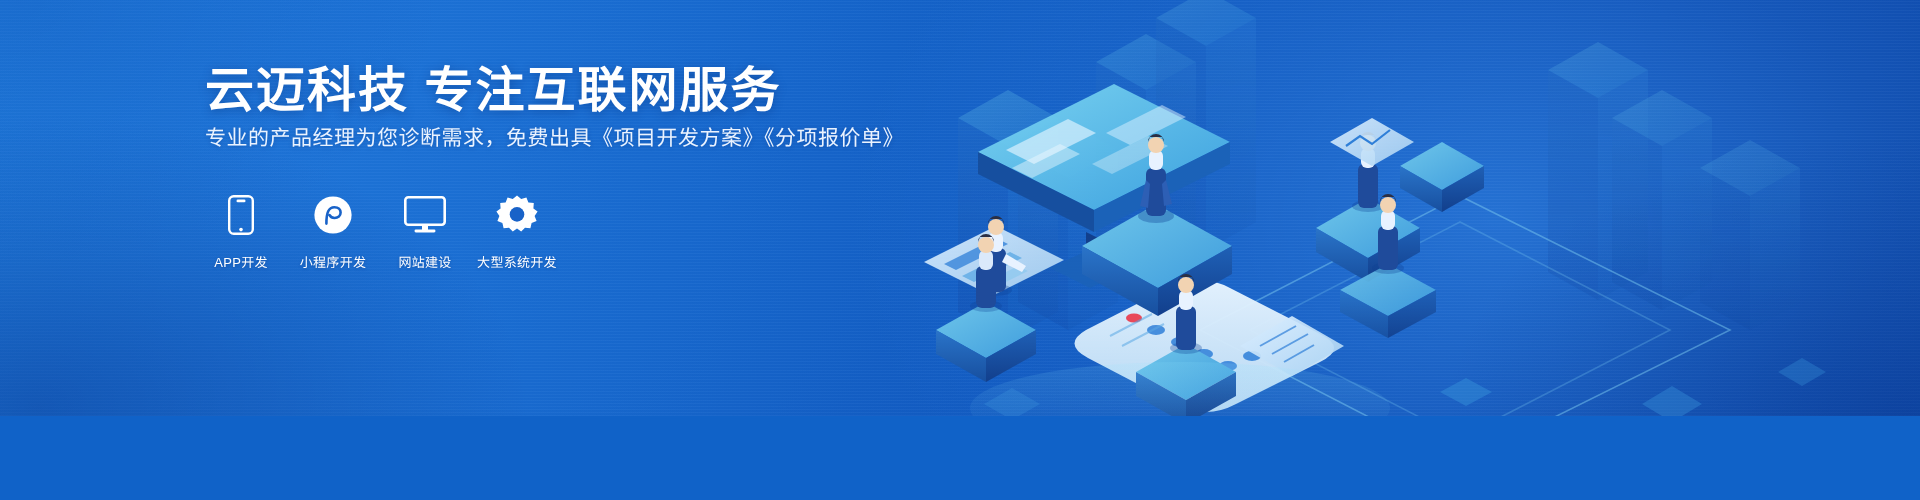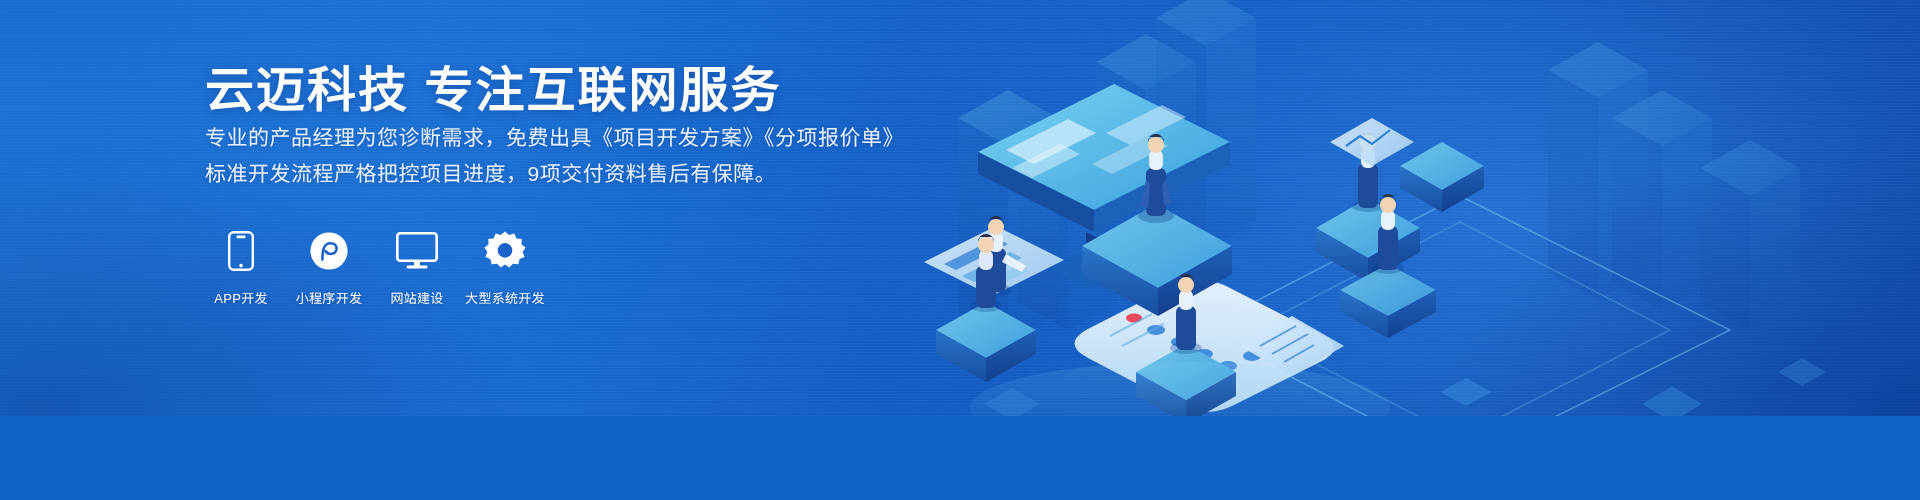--- a/index.html
+++ b/index.html
@@ -75,30 +75,30 @@
     white-space: nowrap;
     text-shadow: 0 1px 4px rgba(5,40,110,0.30);
   }
   #subcopy .sub-line { display: block; }
 
   
   #services {
     margin-top: 38px;
     display: flex;
     align-items: flex-start;
-    gap: 8px;
+    gap: 0px;
   }
   .service {
     width: 72px;
     display: flex;
     flex-direction: column;
     align-items: center;
     cursor: default;
   }
-  .service + .service { margin-left: 8px; }
+  .service + .service { margin-left: 20px; }
   .svc-icon {
     height: 42px;
     display: flex;
     align-items: center;
     justify-content: center;
   }
   .svc-icon svg { display: block; }
   .svc-label {
     margin-top: 16px;
     font-size: 13px;
@@ -363,21 +363,20 @@
       <ellipse cx="280" cy="408" rx="210" ry="46" fill="url(#gGlow)" opacity="0.25"></ellipse>
     </svg>
   </div>
 
   <div id="copy">
 
     <h1 id="headline">云迈科技 专注互联网服务</h1>
 
     <div id="subcopy">
       <span class="sub-line">专业的产品经理为您诊断需求，免费出具《项目开发方案》《分项报价单》</span>
-      <span class="sub-line">标准开发流程严格把控项目进度，9项交付资料售后有保障。</span>
     </div>
 
     <div id="services">
 
       <div class="service">
         <span class="svc-icon">
           <svg width="26" height="40" viewBox="0 0 26 40" xmlns="http://www.w3.org/2000/svg">
             <rect x="1.2" y="1.2" width="23.6" height="37.6" rx="4.5" ry="4.5" fill="none" stroke="#ffffff" stroke-width="2.4"></rect>
             <rect x="8.5" y="4.6" width="9" height="2.6" rx="1.3" fill="#ffffff"></rect>
             <rect x="4.6" y="10.6" width="16.8" height="20.4" rx="1.2" fill="#ffffff" opacity="0"></rect>

